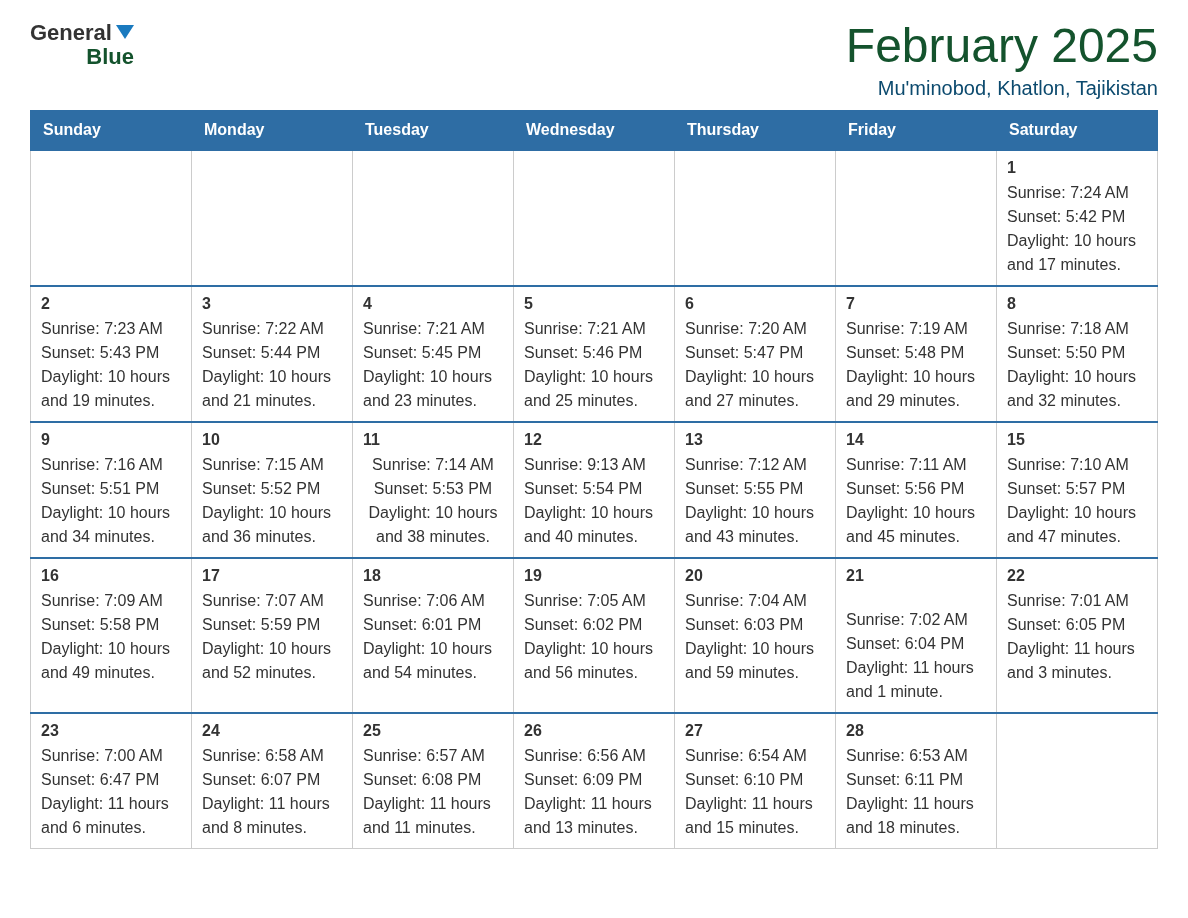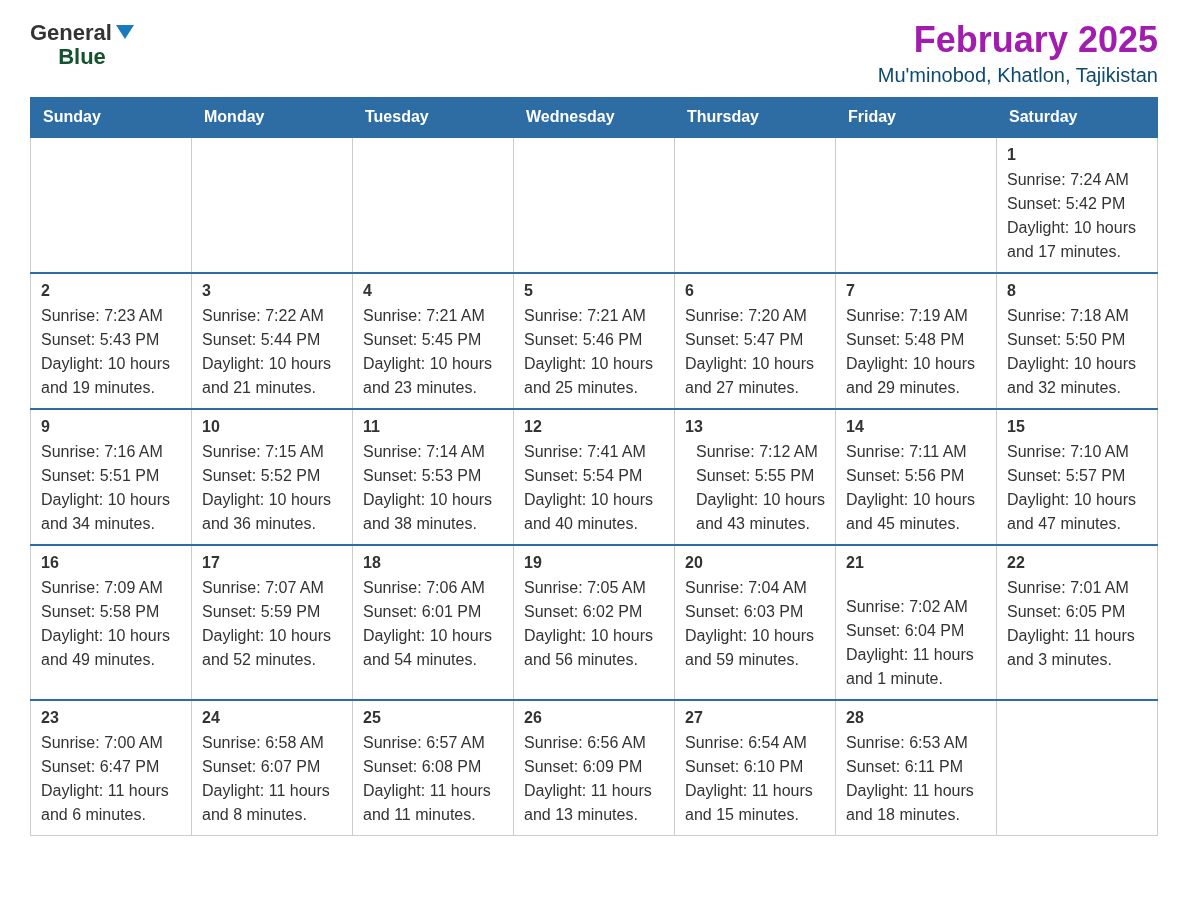--- a/index.html
+++ b/index.html
@@ -13,23 +13,23 @@
     .header {
       display: flex;
       justify-content: space-between;
       align-items: flex-start;
       margin-bottom: 10px;
     }
     .title-block {
       text-align: right;
     }
     .month-title {
-      font-size: 36px;
-      font-weight: bold;
-      color: #a21caf;
+      font-size: 48px;
+      font-weight: normal;
+      color: #14532d;
       line-height: 1.1;
     }
     .location {
       font-size: 20px;
       color: #0c4a6e;
       margin-top: 4px;
     }
     .calendar {
       width: 100%;
       border-collapse: collapse;
@@ -70,21 +70,21 @@
       font-size: 16px;
       line-height: 1.5;
       color: #333;
     }
     .empty-cell {
       background: #f9f9f9;
     }
     .logo-wrapper {
       display: flex;
       flex-direction: column;
-      align-items: center;
+      align-items: flex-end;
     }
     .logo-line1 {
       display: flex;
       align-items: center;
     }
   </style>
 </head>
 <body>
 
 <div class="header">
@@ -194,35 +194,35 @@
         </td>
         <td>
           <span class="day-number">10</span>
           <div class="day-info" style="white-space: pre-line;">Sunrise: 7:15 AM
 Sunset: 5:52 PM
 Daylight: 10 hours
 and 36 minutes.</div>
         </td>
         <td>
           <span class="day-number">11</span>
-          <div class="day-info" style="white-space: pre-line;">Sunrise: 7:14 AM
+          <div class="day-info" style="white-space: pre-line; text-align: center;">Sunrise: 7:14 AM
 Sunset: 5:53 PM
 Daylight: 10 hours
 and 38 minutes.</div>
         </td>
         <td>
           <span class="day-number">12</span>
-          <div class="day-info" style="white-space: pre-line;">Sunrise: 7:41 AM
+          <div class="day-info" style="white-space: pre-line;">Sunrise: 9:13 AM
 Sunset: 5:54 PM
 Daylight: 10 hours
 and 40 minutes.</div>
         </td>
         <td>
           <span class="day-number">13</span>
-          <div class="day-info" style="white-space: pre-line; margin-left: 11px;">Sunrise: 7:12 AM
+          <div class="day-info" style="white-space: pre-line;">Sunrise: 7:12 AM
 Sunset: 5:55 PM
 Daylight: 10 hours
 and 43 minutes.</div>
         </td>
         <td>
           <span class="day-number">14</span>
           <div class="day-info" style="white-space: pre-line;">Sunrise: 7:11 AM
 Sunset: 5:56 PM
 Daylight: 10 hours
 and 45 minutes.</div>

